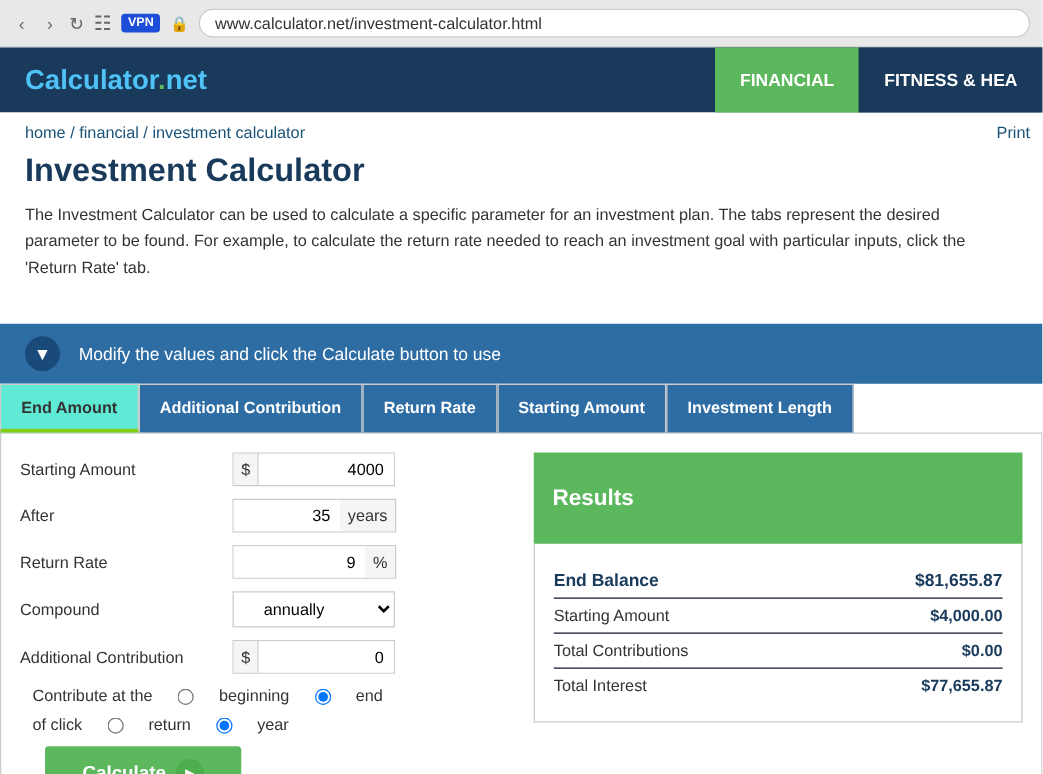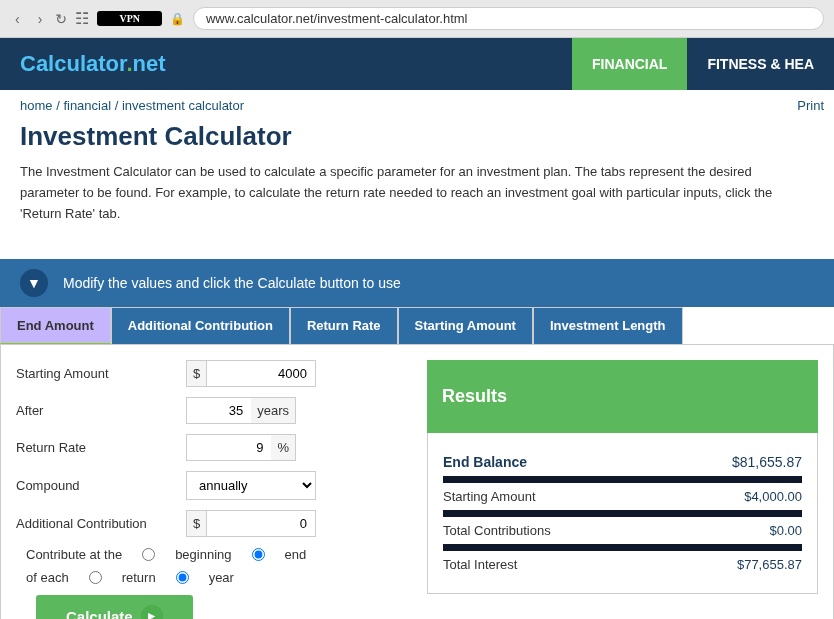--- a/index.html
+++ b/index.html
@@ -28,27 +28,26 @@
       color: #666;
       cursor: pointer;
       border: none;
       background: none;
     }
     .browser-grid-icon {
       font-size: 16px;
       color: #666;
     }
     .vpn-badge {
-      background: #000000;
+      background: #1d4ed8;
       color: white;
       font-size: 10px;
       font-weight: bold;
-      padding: 2px 22px;
+      padding: 2px 5px;
       border-radius: 3px;
-      font-family: Liberation Serif, serif;
     }
     .lock-icon { color: #555; font-size: 12px; }
     .url-bar {
       background: white;
       border: 1px solid #ccc;
       border-radius: 12px;
       padding: 3px 12px;
       font-size: 13px;
       color: #333;
       flex: 1;
@@ -159,23 +158,23 @@
       padding: 10px 16px;
       font-size: 13px;
       font-weight: bold;
       cursor: pointer;
       border: 1px solid #ccc;
       border-bottom: none;
       background: #2e6da4;
       color: white;
     }
     .tab.active-tab {
-      background: #c4b5fd;
-      color: #333;
-      border-bottom: 1px solid #84cc16;
+      background: #5eead4;
+      color: #333;
+      border-bottom: 3px solid #84cc16;
       position: relative;
       z-index: 2;
     }
 
     
     .calculator-section {
       display: flex;
       gap: 20px;
       border: 1px solid #ccc;
       padding: 15px;
@@ -216,50 +215,50 @@
       padding: 5px 8px;
       font-size: 13px;
       width: 100%;
       text-align: right;
     }
 
     .input-suffix-wrap {
       display: flex;
       align-items: center;
       border: 1px solid #ccc;
-      width: 110px;
+      width: 131px;
     }
     .input-suffix-wrap input {
       border: none;
       padding: 5px 8px;
       font-size: 13px;
       width: 100%;
       text-align: right;
     }
     .input-suffix {
       padding: 5px 6px;
       background: #f5f5f5;
       font-size: 13px;
       color: #333;
       white-space: nowrap;
     }
 
     select.form-select {
       border: 1px solid #ccc;
-      padding: 5px 8px;
+      padding: 5px 20px;
       font-size: 13px;
       width: 130px;
       background: white;
       cursor: pointer;
     }
 
     
     .radio-row {
       display: flex;
-      align-items: center;
+      align-items: flex-end;
       margin-bottom: 8px;
       gap: 20px;
       font-size: 13px;
       color: #333;
       padding-left: 10px;
     }
     .radio-row input[type="radio"] { cursor: pointer; }
 
     
     .calculate-btn {
@@ -300,29 +299,29 @@
       border: 1px solid #ccc;
       border-top: none;
       padding: 15px;
     }
     .result-row {
       display: flex;
       justify-content: space-between;
       padding: 6px 0;
       font-size: 13px;
       color: #333;
-      border-bottom: 7px solid #0f172a;
+      border-bottom: 1px solid #0f172a;
     }
     .result-row:last-child { border-bottom: none; }
     .result-row.highlight {
       font-weight: bold;
       font-size: 14px;
       color: #1a3a5c;
     }
-    .result-value { font-weight: normal; color: #1a3a5c; }
+    .result-value { font-weight: bold; color: #1a3a5c; }
     .result-row.highlight .result-value { color: #1a3a5c; }
   </style>
 </head>
 <body>
 
 <div class="browser-bar">
   <button class="browser-nav-btn">‹</button>
   <button class="browser-nav-btn">›</button>
   <button class="browser-refresh">↻</button>
   <span class="browser-grid-icon">☷</span>
@@ -418,21 +417,21 @@
 
       <div class="radio-row">
         <span>Contribute at the</span>
         <input type="radio" name="timing" value="beginning" style="">
         <span>beginning</span>
         <input type="radio" name="timing" value="end" checked="" style="">
         <span>end</span>
       </div>
 
       <div class="radio-row">
-        <span>of each</span>
+        <span>of click</span>
         <input type="radio" name="period" value="month" style="">
         <span>return</span>
         <input type="radio" name="period" value="year" checked="" style="">
         <span>year</span>
       </div>
 
       <button class="calculate-btn">
         <span>Calculate</span>
         <span class="btn-arrow">►</span>
       </button>

